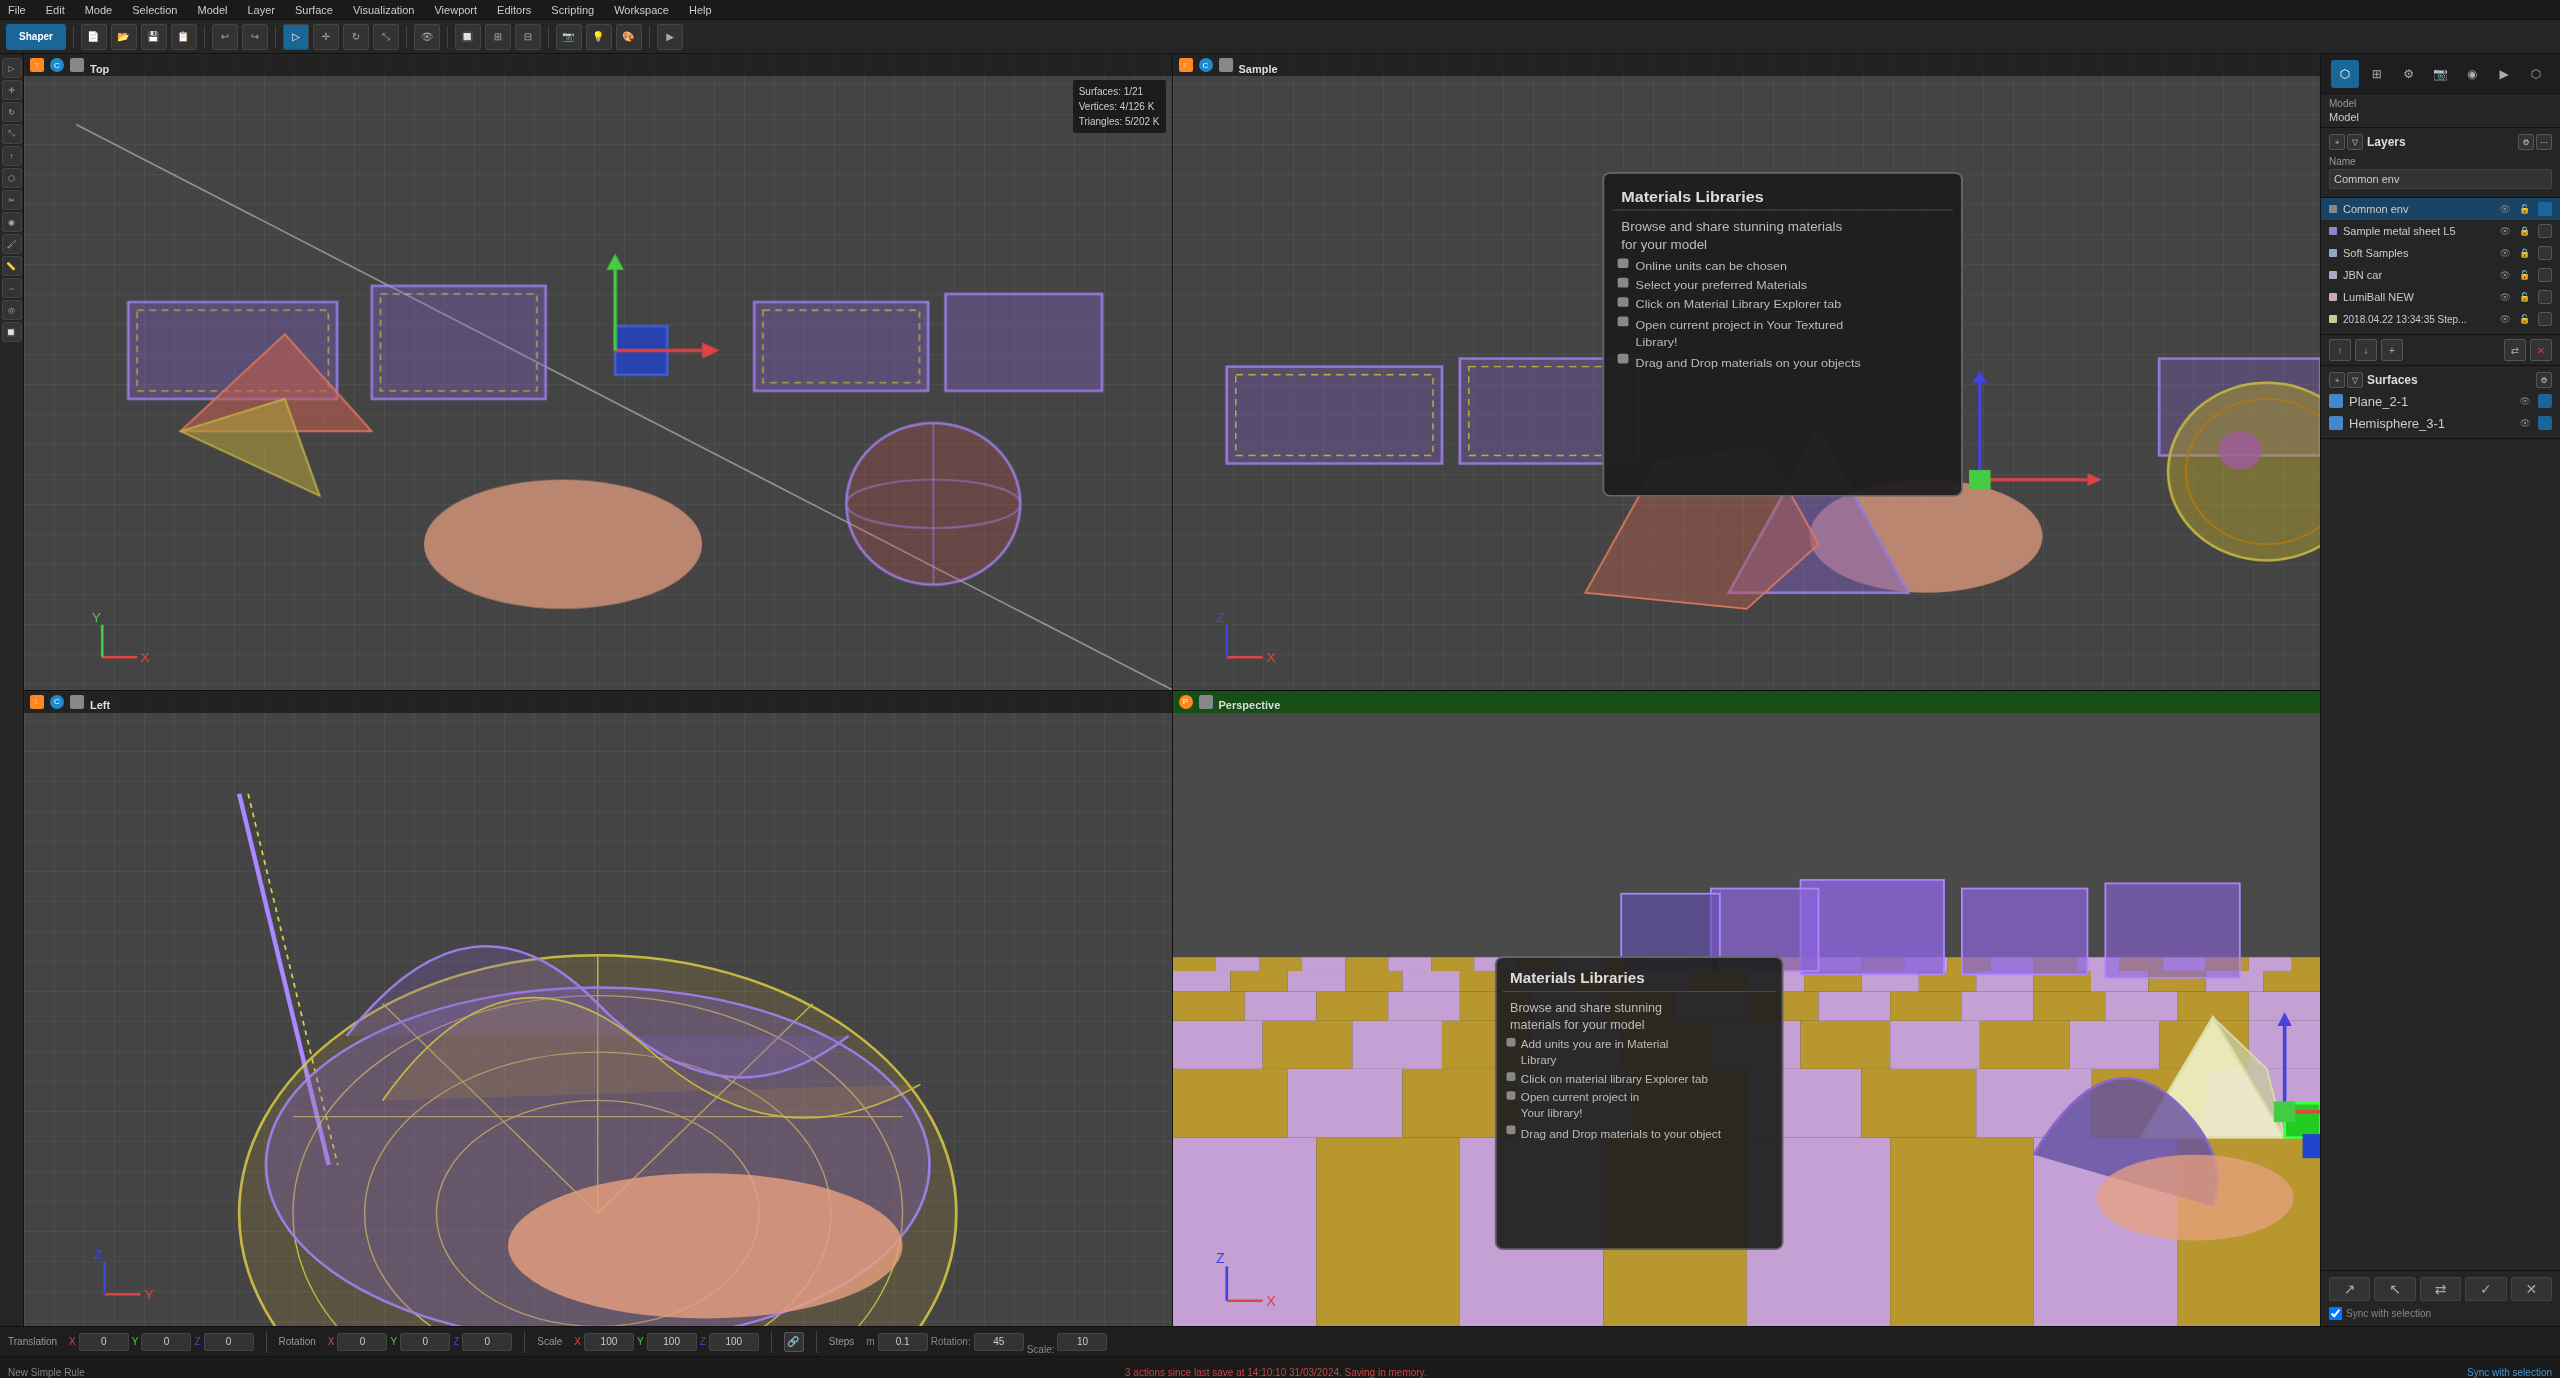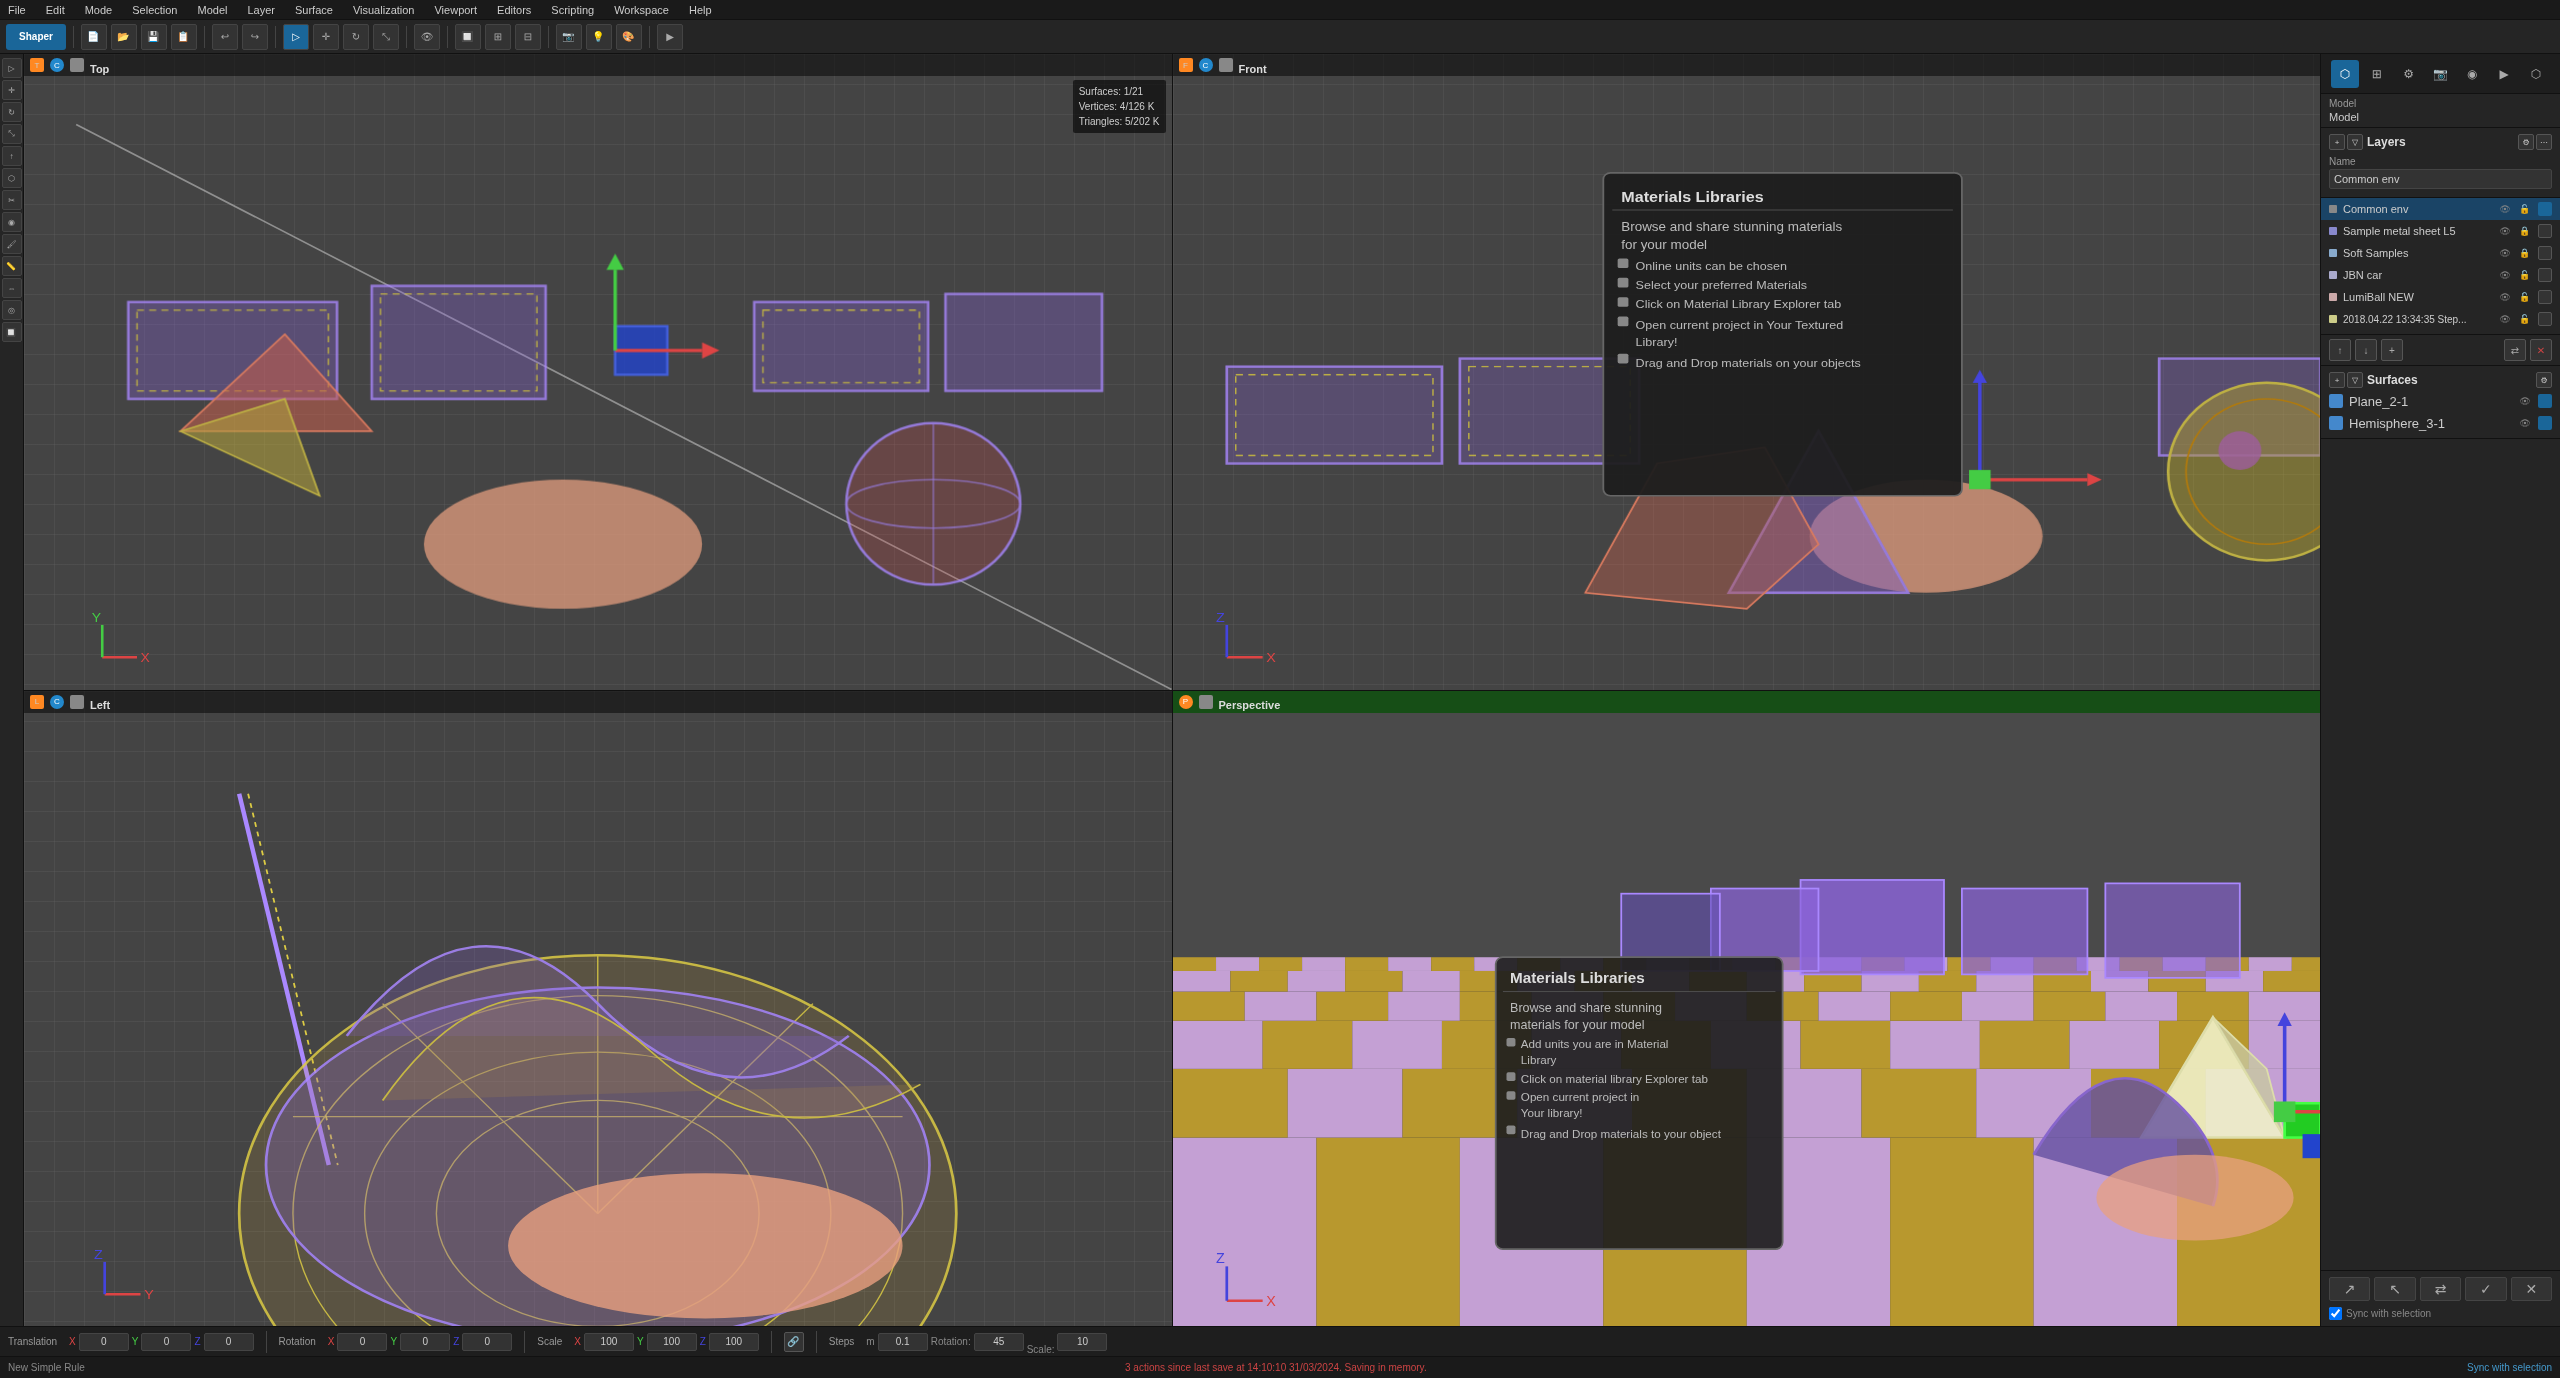--- a/index.html
+++ b/index.html
@@ -336,21 +336,21 @@
     .axis-label.x { color: #dd4444; }
     .axis-label.y { color: #44cc44; }
     .axis-label.z { color: #4444dd; }
 
     
     #status-bar {
       height: 22px;
       background: #1a1a1a;
       border-top: 1px solid #111;
       display: flex;
-      align-items: center;
+      align-items: flex-end;
       padding: 0 8px;
       gap: 16px;
     }
     .status-item {
       font-size: 10px;
       color: #888;
     }
     .status-item.warning { color: #cc4444; }
     .status-item.info { color: #4499cc; }
 
@@ -588,21 +588,21 @@
           <text x="22" y="3" fill="#dd4444" font-size="8">X</text>
           <line x1="0" y1="0" x2="0" y2="-20" stroke="#4444dd" stroke-width="1.5"></line>
           <text x="-6" y="-22" fill="#4444dd" font-size="8">Z</text>
         </g>
       </svg>
 
       <div class="viewport-header">
         <div style="width:14px;height:14px;background:#ff8822;border-radius:2px;display:flex;align-items:center;justify-content:center;font-size:8px;">F</div>
         <div style="width:14px;height:14px;background:#2288cc;border-radius:50%;display:flex;align-items:center;justify-content:center;font-size:8px;color:white;">C</div>
         <div style="width:14px;height:14px;background:#888;border-radius:2px;"></div>
-        <span class="viewport-title">Front</span>
+        <span class="viewport-title">Sample</span>
       </div>
     </div>
 
     <div class="viewport">
       <div class="grid-bg"></div>
 
       <svg class="scene-svg" viewBox="0 0 640 380" preserveAspectRatio="none">
 
         <line x1="120" y1="50" x2="170" y2="280" stroke="#aa88ff" stroke-width="2.5"></line>
         <line x1="125" y1="50" x2="175" y2="280" stroke="#ddcc44" stroke-width="1" stroke-dasharray="3,3"></line>

